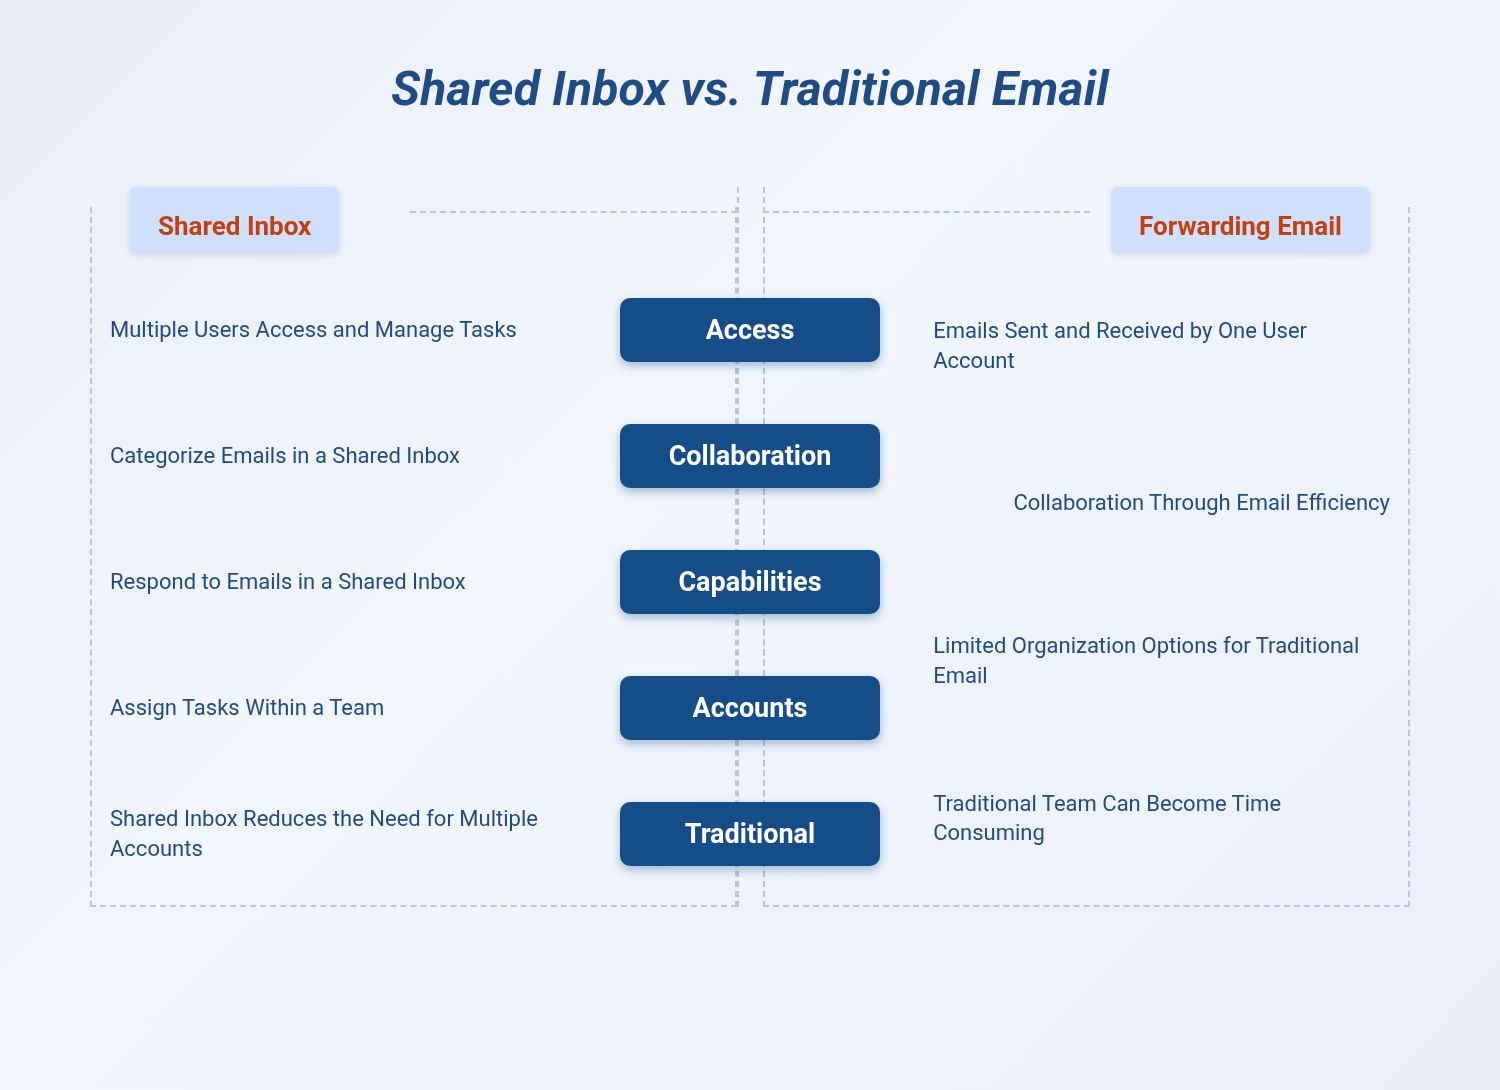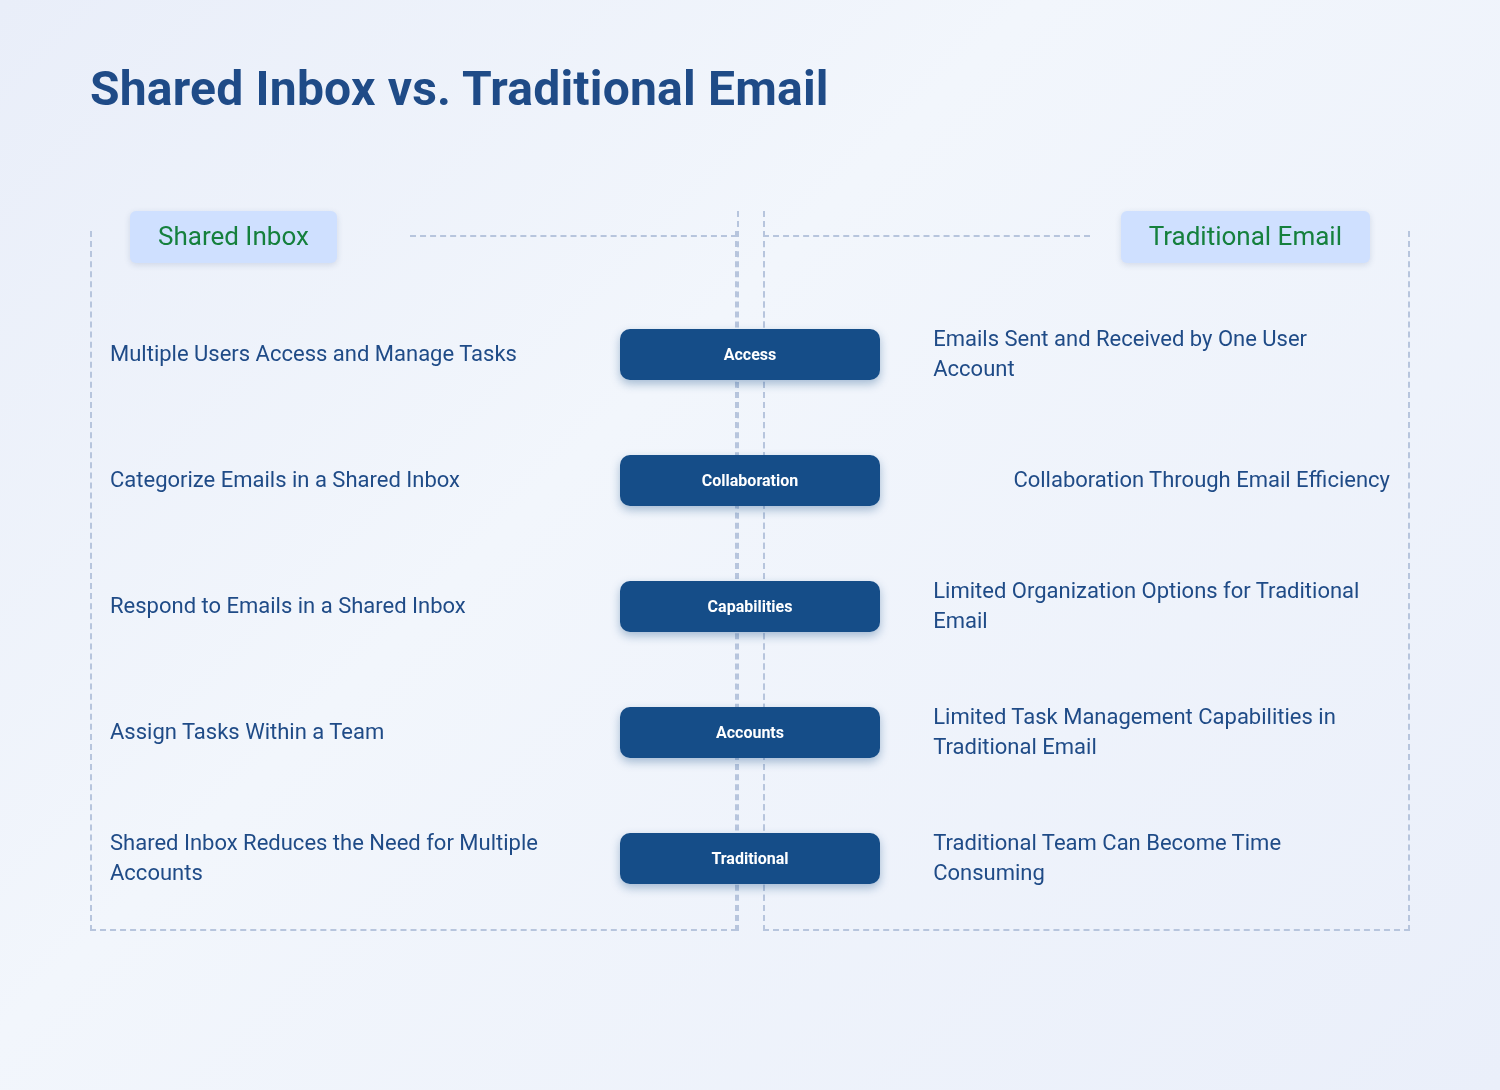--- a/index.html
+++ b/index.html
@@ -7,26 +7,27 @@
   body {
     font-family: -apple-system, BlinkMacSystemFont, "Segoe UI", Roboto, "Helvetica Neue", Arial, sans-serif;
     background: linear-gradient(135deg, #e9eef9 0%, #f2f6fc 40%, #eaeffa 100%);
     width: 1500px;
     height: 1090px;
     padding: 60px 90px 70px 90px;
     position: relative;
   }
 
   .title {
-    text-align: left;
+    text-align: center;
     font-size: 48px;
     font-weight: 700;
     color: #1f4b87;
-    margin-bottom: 94px;
+    margin-bottom: 70px;
     letter-spacing: 0.2px;
+    font-style: italic;
   }
 
   .diagram {
     position: relative;
     width: 100%;
     height: 720px;
   }
 
   
   .col {
@@ -55,24 +56,24 @@
     border-left: 2px dashed #b7c5dd;
   }
   .connector-left  { left: 49%; }
   .connector-right { left: 51%; }
 
   
   .header-tab {
     position: absolute;
     top: 0;
     background: #cfe0ff;
-    color: #15803d;
+    color: #c2410c;
     font-size: 26px;
-    font-weight: 400;
-    padding: 10px 28px 12px;
+    font-weight: 700;
+    padding: 24px 28px 12px;
     border-radius: 6px;
     box-shadow: 0 2px 6px rgba(40,70,120,0.15);
     white-space: nowrap;
   }
   .col-left  .header-tab { left: 40px; }
   .col-right .header-tab { right: 40px; }
 
   
   .header-dash {
     position: absolute;
@@ -116,21 +117,21 @@
     width: 260px;
     display: flex;
     flex-direction: column;
     justify-content: space-around;
     padding: 10px 0;
     z-index: 3;
   }
   .pill {
     background: #154d88;
     color: #ffffff;
-    font-size: 16px;
+    font-size: 27px;
     font-weight: 700;
     text-align: center;
     padding: 16px 10px;
     border-radius: 10px;
     box-shadow: 0 4px 10px rgba(21,77,136,0.35);
   }
 
   
   .header-tab { z-index: 2; }
   .col-outline, .header-dash, .connector-track { z-index: 1; }
@@ -151,26 +152,25 @@
       <div class="row-item">Categorize Emails in a Shared Inbox</div>
       <div class="row-item">Respond to Emails in a Shared Inbox</div>
       <div class="row-item">Assign Tasks Within a Team</div>
       <div class="row-item">Shared Inbox Reduces the Need for Multiple Accounts</div>
     </div>
   </div>
 
   <div class="col col-right">
     <div class="col-outline"></div>
     <div class="header-dash"></div>
-    <div class="header-tab">Traditional Email</div>
+    <div class="header-tab">Forwarding Email</div>
     <div class="rows">
       <div class="row-item">Emails Sent and Received by One User Account</div>
       <div class="row-item">Collaboration Through Email Efficiency</div>
       <div class="row-item">Limited Organization Options for Traditional Email</div>
-      <div class="row-item">Limited Task Management Capabilities in Traditional Email</div>
       <div class="row-item">Traditional Team Can Become Time Consuming</div>
     </div>
   </div>
 
   <div class="connector-track connector-left"></div>
   <div class="connector-track connector-right"></div>
 
   <div class="pills">
     <div class="pill">Access</div>
     <div class="pill">Collaboration</div>

